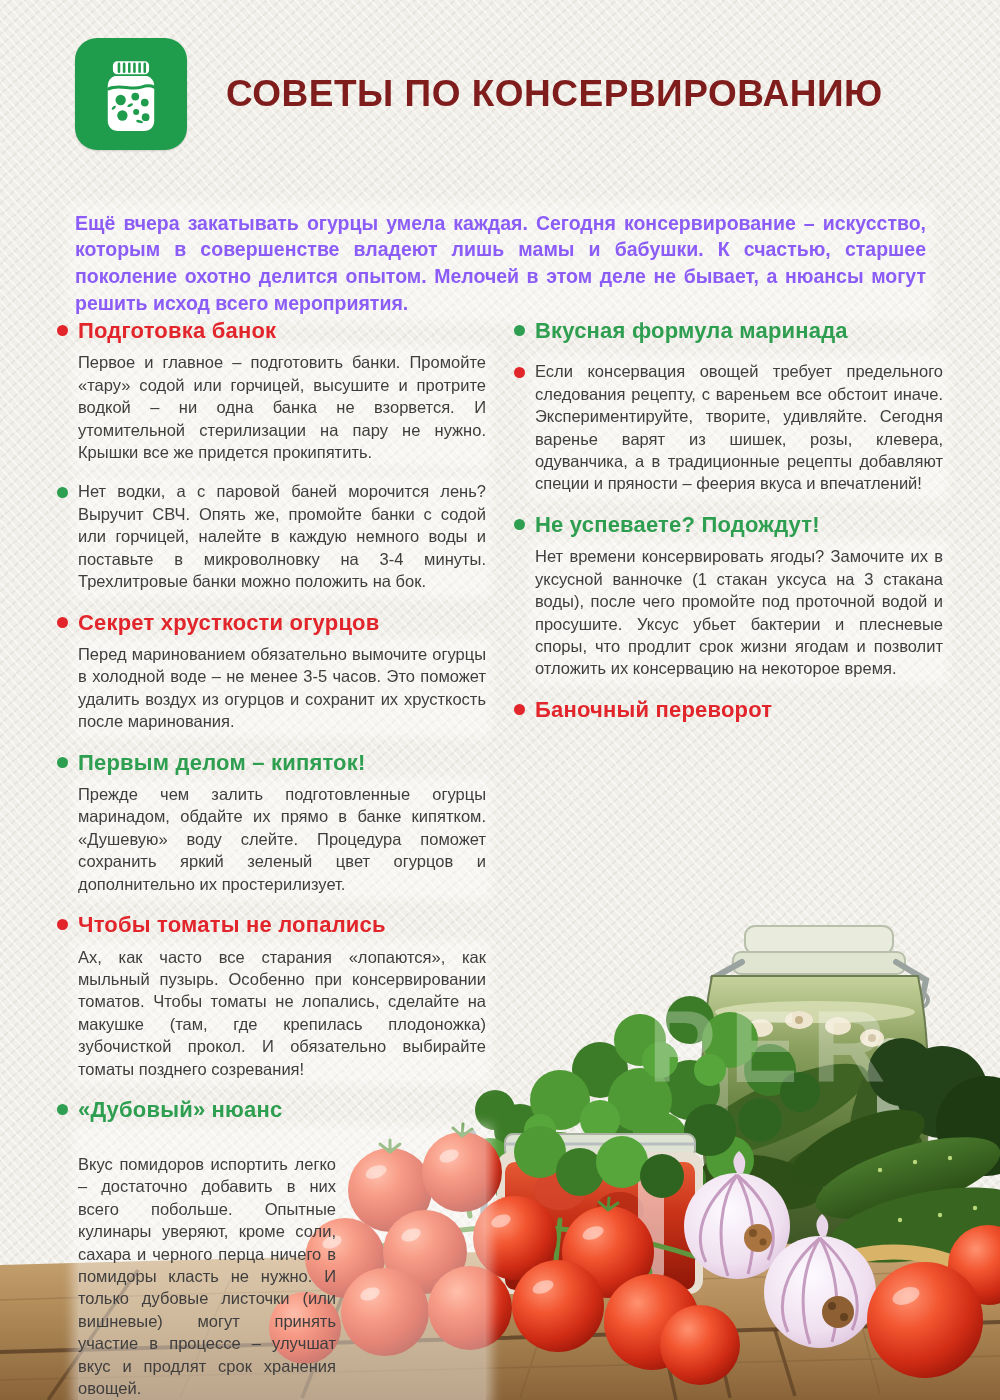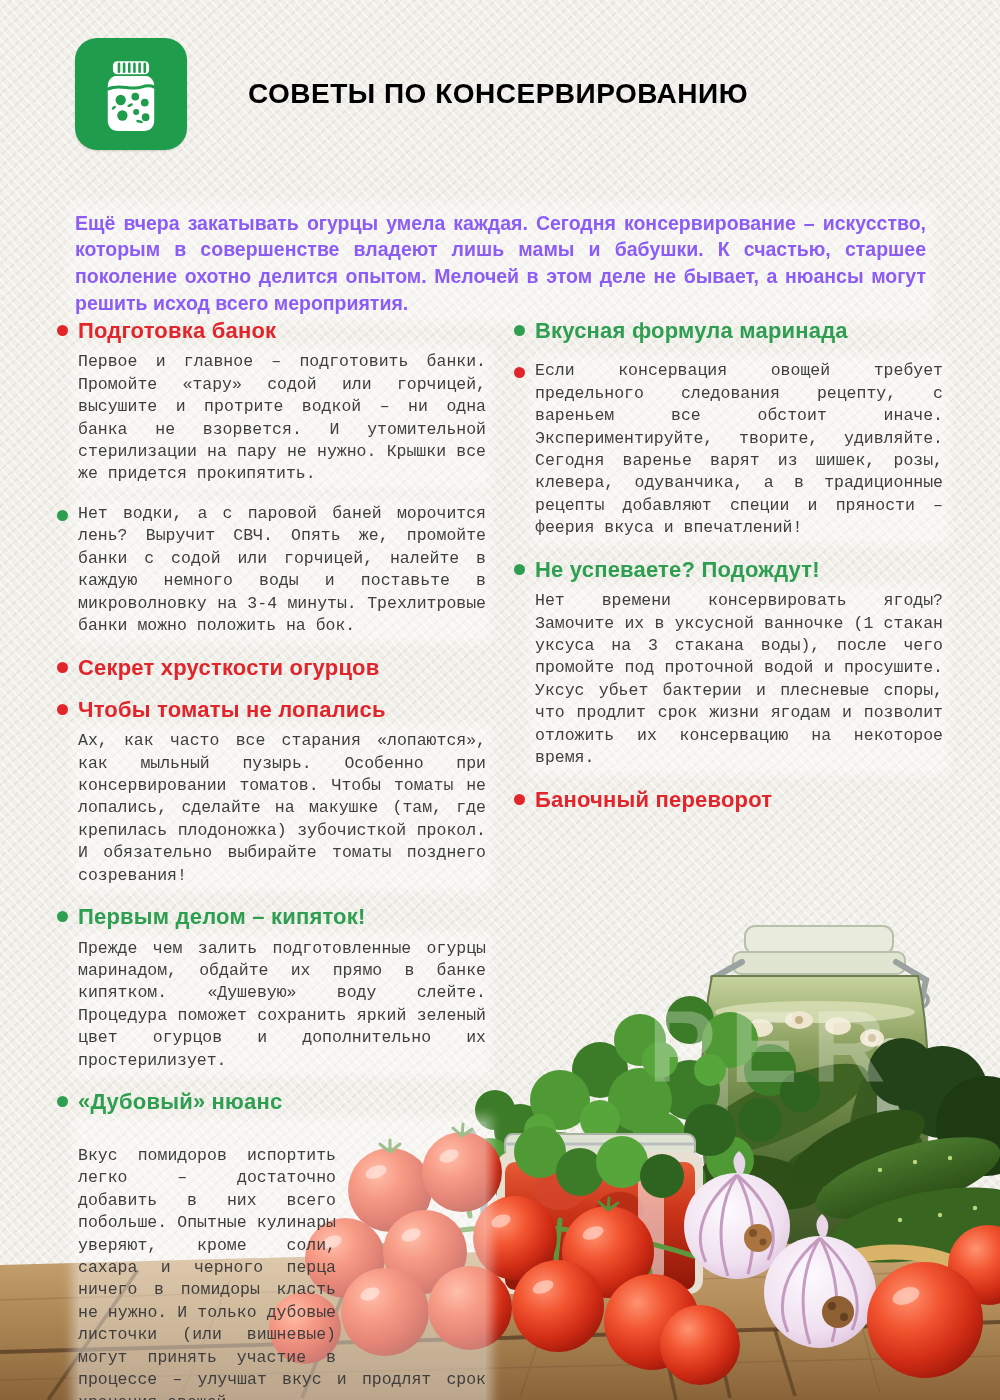--- a/index.html
+++ b/index.html
@@ -9,37 +9,37 @@
     background-color:#f1efe9;
     background-image:
       repeating-linear-gradient(48deg, rgba(255,255,255,.5) 0 2px, rgba(0,0,0,0) 2px 7px),
       repeating-linear-gradient(-42deg, rgba(205,200,190,.25) 0 2px, rgba(0,0,0,0) 2px 9px);
   }
   
   .header{position:absolute;top:38px;left:75px;right:60px;display:flex;align-items:center;z-index:3;}
   .icon-box{width:112px;height:112px;flex:0 0 112px;background:#1f9c4c;border-radius:22px;
     display:flex;align-items:center;justify-content:center;box-shadow:0 1px 2px rgba(0,0,0,.15);}
   .icon-box svg{width:86px;height:86px;}
-  .page-title{margin-left:61px;font-size:28px;font-weight:700;color:#000000;letter-spacing:.5px;line-height:1.05;}
+  .page-title{margin-left:39px;font-size:37px;font-weight:700;color:#7f1d1d;letter-spacing:.5px;line-height:1.05;}
   
   .intro{position:absolute;top:190px;left:75px;width:851px;z-index:3;
     font-size:19.5px;font-weight:700;color:#8b5cf6;line-height:1.37;text-align:justify;
     background:rgba(255,255,255,.4);box-shadow:0 0 12px 8px rgba(255,255,255,.4);}
   
   .columns{position:absolute;top:306px;left:57px;width:886px;display:flex;gap:28px;z-index:3;}
   .col{width:429px;}
   .section{position:relative;padding-left:21px;margin-bottom:17px;}
   .bullet{position:absolute;left:0;top:7px;width:11px;height:11px;border-radius:50%;}
   .bullet[data-accent="red"]{background:#e2242b;}
   .bullet[data-accent="green"]{background:#2e9e50;}
   .sec-title{margin:12px 0 8px;font-size:22px;font-weight:700;line-height:1.15;letter-spacing:.2px;}
   .sec-title[data-accent="red"]{color:#e2242b;}
   .sec-title[data-accent="green"]{color:#2e9e50;}
   .sec-body{margin:0;font-size:16.5px;line-height:1.36;color:#3f3e3e;text-align:justify;white-space:pre-line;
-    background:rgba(255,255,255,.42);box-shadow:0 0 10px 6px rgba(255,255,255,.42);font-family:Liberation Mono, monospace;}
+    background:rgba(255,255,255,.42);box-shadow:0 0 10px 6px rgba(255,255,255,.42);}
   .wrap-spacer{float:right;width:142px;height:160px;margin-top:64px;margin-left:8px;}
   
   .photo{position:absolute;left:0;top:920px;width:980px;height:480px;z-index:1;}
   .photo svg{display:block;}
 </style>
 </head>
 <body>
 
 <div class="header">
   <div class="icon-box">
@@ -85,32 +85,33 @@
     </div>
 
     <div class="section">
       <span class="bullet" data-accent="green"></span>
       <p class="sec-body">Нет водки, а с паровой баней морочится лень? Выручит СВЧ. Опять же, промойте банки с содой или горчицей, налейте в каждую немного воды и поставьте в микроволновку на 3-4 минуты. Трехлитровые банки можно положить на бок.</p>
     </div>
 
     <div class="section">
       <span class="bullet" data-accent="red"></span>
       <h2 class="sec-title" data-accent="red">Секрет хрусткости огурцов</h2>
+      <p class="sec-body">Перед маринованием обязательно вымочите огурцы в холодной воде – не менее 3-5 часов. Это поможет удалить воздух из огурцов и сохранит их хрусткость после маринования.</p>
+    </div>
+
+    <div class="section">
+      <span class="bullet" data-accent="green"></span>
+      <h2 class="sec-title" data-accent="green">Первым делом – кипяток!</h2>
+      <p class="sec-body">Прежде чем залить подготовленные огурцы маринадом, обдайте их прямо в банке кипятком. «Душевую» воду слейте. Процедура поможет сохранить яркий зеленый цвет огурцов и дополнительно их простерилизует.</p>
     </div>
 
     <div class="section">
       <span class="bullet" data-accent="red"></span>
       <h2 class="sec-title" data-accent="red">Чтобы томаты не лопались</h2>
       <p class="sec-body">Ах, как часто все старания «лопаются», как мыльный пузырь. Особенно при консервировании томатов. Чтобы томаты не лопались, сделайте на макушке (там, где крепилась плодоножка) зубочисткой прокол. И обязательно выбирайте томаты позднего созревания!</p>
-    </div>
-
-    <div class="section">
-      <span class="bullet" data-accent="green"></span>
-      <h2 class="sec-title" data-accent="green">Первым делом – кипяток!</h2>
-      <p class="sec-body">Прежде чем залить подготовленные огурцы маринадом, обдайте их прямо в банке кипятком. «Душевую» воду слейте. Процедура поможет сохранить яркий зеленый цвет огурцов и дополнительно их простерилизует.</p>
     </div>
 
     <div class="section">
       <span class="bullet" data-accent="green"></span>
       <h2 class="sec-title" data-accent="green">«Дубовый» нюанс</h2>
       <p class="sec-body">
         <span class="wrap-spacer"></span><span>Вкус помидоров испортить легко – достаточно добавить в них всего побольше. Опытные кулинары уверяют, кроме соли, сахара и черного перца ничего в помидоры класть не нужно. И только дубовые листочки (или вишневые) могут принять участие в процессе – улучшат вкус и продлят срок хранения овощей.</span>
       </p>
     </div>
   </div>

